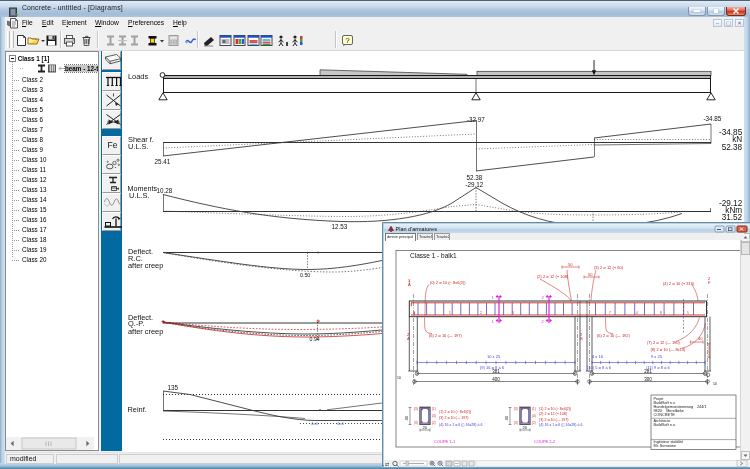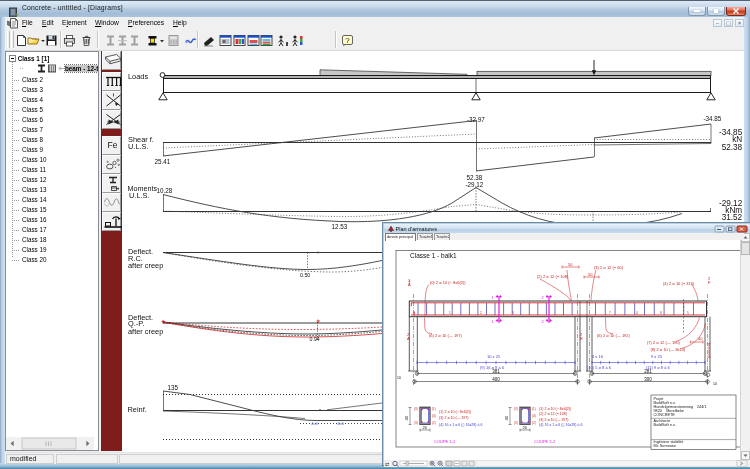--- a/index.html
+++ b/index.html
@@ -23,21 +23,21 @@
   
   #toolbar{left:5px;top:29px;width:739px;height:22px;background:#f0f0f0;border-bottom:1px solid #d9d9d9;}
   .tbsep{position:absolute;top:3px;width:2px;height:17px;border-left:1px solid #c6c6c6;border-right:1px solid #ffffff;}
   .tbgrip{position:absolute;top:3px;width:3px;height:17px;border-left:1px solid #fff;border-right:1px solid #bbb;}
   .tico{position:absolute;top:5px;width:13px;height:13px;}
   
   #treewrap{left:5px;top:51px;width:94px;height:400px;background:#fff;border:1px solid #898c95;}
   .trow{position:absolute;left:0;font-size:6.3px;color:#000;white-space:nowrap;}
   #tree-hscroll{left:6px;top:437px;width:88px;height:13px;background:#f0f0f0;}
   
-  #vtools{left:101px;top:51px;width:21px;height:400px;background:#7f1d1d;}
+  #vtools{left:101px;top:51px;width:21px;height:400px;background:#0369a1;}
   .vbtn{position:absolute;left:1px;width:19px;height:19px;background:#f1f1f1;border:1px solid #9a9a9a;border-top-color:#fdfdfd;border-left-color:#fdfdfd;}
   
   #diag{left:122px;top:51px;width:622px;height:401px;background:#fff;}
   
   #statusbar{left:5px;top:452px;width:739px;height:12px;background:#f0f0f0;border-top:1px solid #e3e3e3;}
   .stsec{position:absolute;top:1px;height:10px;border:1px solid #cdcdcd;background:#f0f0f0;}
   
   #popup{left:382px;top:222px;width:372px;height:244px;background:#f0f0f0;border:1px solid #6d8aa5;box-shadow:0 0 0 1px #b8cfe4 inset;}
   #ptitle{position:absolute;left:1px;top:1px;right:1px;height:9px;background:linear-gradient(#e7f1fa,#cfe1f1 50%,#b9d0e5 55%,#c7daec);font-size:6px;color:#111;}
   #ptabs{position:absolute;left:1px;top:10px;width:360px;height:7px;background:#f0f0f0;z-index:3;}

